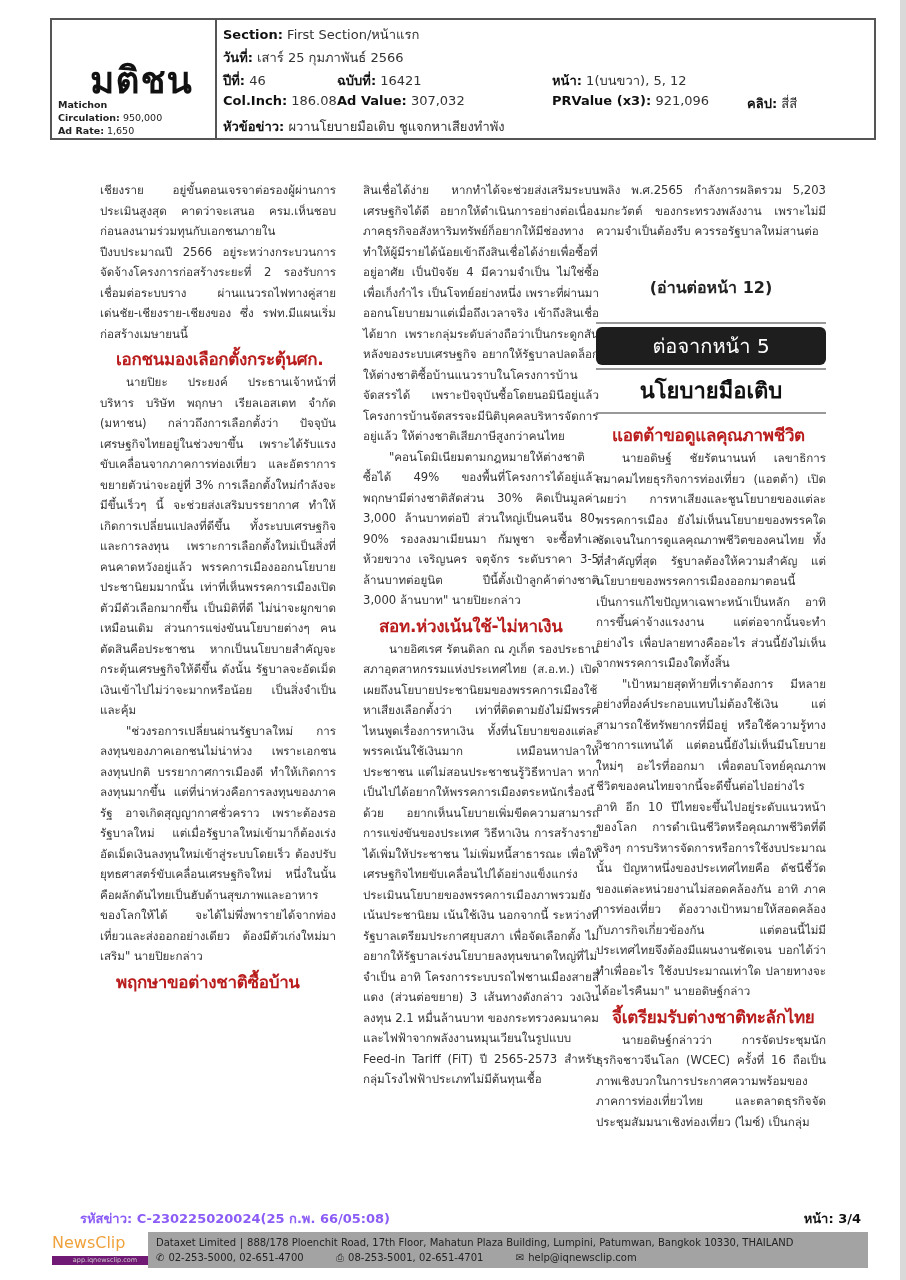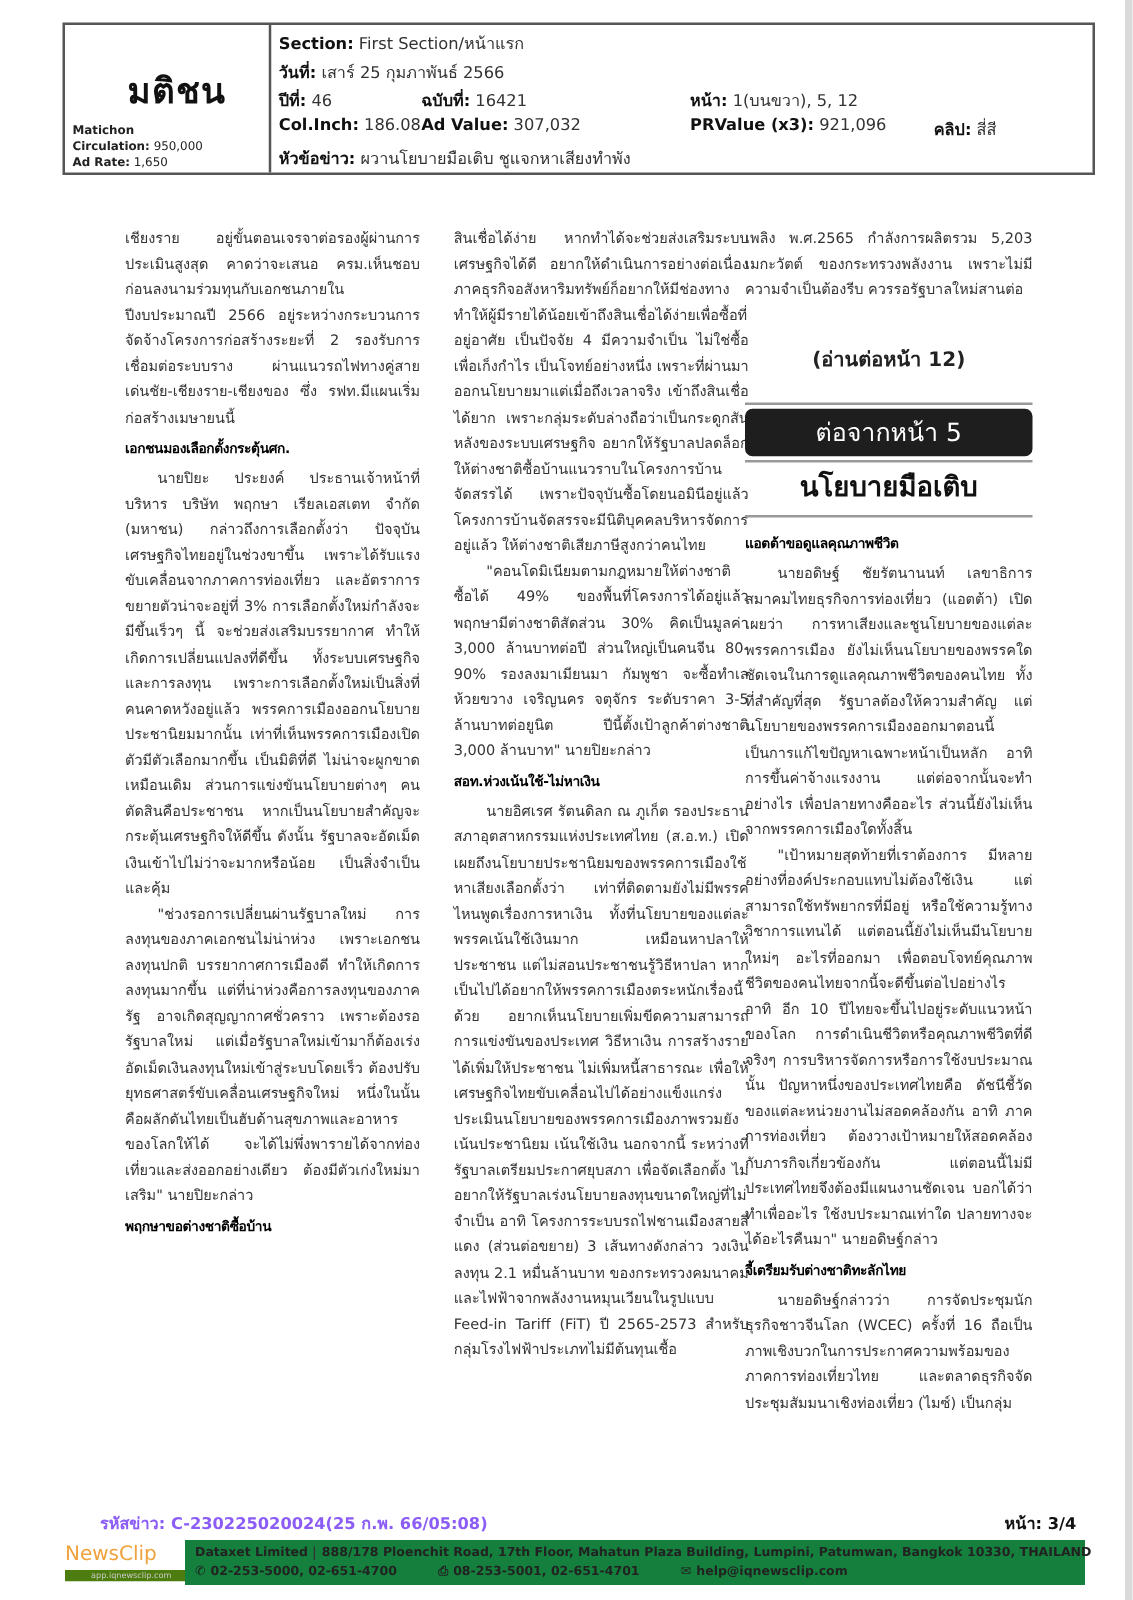--- a/index.html
+++ b/index.html
@@ -9,46 +9,46 @@
     overflow: hidden;
   }
   .right-edge { position: absolute; right: 0; top: 0; width: 6px; height: 1280px; background: #d9d9d9; }
   
   .header {
     position: absolute; left: 50px; top: 18px; width: 826px; height: 122px;
     border: 2px solid #555; box-sizing: border-box; display: flex;
   }
   .hdr-left { width: 163px; border-right: 2px solid #555; position: relative; }
   .logo { position: absolute; left: 0; right: 0; top: 30px; text-align: center;
-    font-family: "DejaVu Sans", sans-serif; font-weight: bold; font-size: 28px; color: #111; letter-spacing: 1px; padding-left: 16px; }
+    font-family: "DejaVu Sans", sans-serif; font-weight: bold; font-size: 37px; color: #111; letter-spacing: 1px; padding-left: 16px; }
   .hdr-meta { position: absolute; left: 6px; top: 78px; font-size: 9.5px; line-height: 13px; color: #222; }
   .hdr-meta b { font-weight: bold; }
   .hdr-right { flex: 1; position: relative; padding-left: 6px; }
   .row { position: absolute; font-size: 13px; white-space: nowrap; color: #333; }
   .row .k { font-weight: bold; color: #111; }
   
   .col { position: absolute; top: 180px; width: 236px; font-size: 11.6px; line-height: 20.5px; color: #333; }
   .col p { margin: 0; text-align: justify; text-align-last: left; }
   .col p.ind { text-indent: 26px; }
-  .col h3 { margin: 2px 0 0 0; font-size: 11px; line-height: 26px; font-weight: bold; color: #000000; letter-spacing: -0.3px; white-space: nowrap; }
+  .col h3 { margin: 2px 0 0 16px; font-size: 17px; line-height: 26px; font-weight: bold; color: #b91c1c; letter-spacing: -0.3px; white-space: nowrap; }
   .c1 { left: 100px; }
   .c2 { left: 363px; }
   .c3 { left: 596px; width: 230px; }
   .read-more { text-align: center; font-weight: bold; font-size: 16px; color: #222; margin: 36px 0 24px 0; }
   .rule { height: 0; border-top: 2px solid #999; margin: 0; }
   .cont-box { background: #1e1e1e; color: #fff; border-radius: 6px; text-align: center; font-size: 20px; line-height: 38px; margin: 3px 0 3px 0; }
   .kicker { text-align: center; font-size: 22px; line-height: 38px; font-weight: bold; color: #111; margin: 2px 0; }
   
   .code { position: absolute; left: 52px; top: 1208px; font-size: 13px; font-weight: bold; color: #8b5cf6; margin-left: 28px; }
   .pageno { position: absolute; right: 45px; top: 1208px; font-size: 13px; font-weight: bold; color: #111; }
   .brand { position: absolute; left: 52px; top: 1232px; width: 56px; height: 36px; }
   .brand-logo { font-size: 16px; color: #f0a23c; font-weight: normal; line-height: 22px; white-space: nowrap; }
-  .brand-url { background: #4d7c0f; color: #ccc; font-size: 6.5px; line-height: 9px; text-align: center; width: 106px; margin-top: 2px; }
-  .bar { position: absolute; left: 148px; top: 1232px; width: 720px; height: 36px; background: #15803d;
-    font-size: 10px; font-weight: bold; color: #222; box-sizing: border-box; padding: 3px 8px; }
+  .brand-url { background: #701a75; color: #ccc; font-size: 6.5px; line-height: 9px; text-align: center; width: 106px; margin-top: 2px; }
+  .bar { position: absolute; left: 148px; top: 1232px; width: 720px; height: 36px; background: #a3a3a3;
+    font-size: 10px; font-weight: normal; color: #222; box-sizing: border-box; padding: 3px 8px; }
   .bar .l1, .bar .l2 { white-space: nowrap; line-height: 15px; }
   .bar .sep { display: inline-block; width: 1px; height: 11px; background: #333; margin: 0 5px; vertical-align: middle; }
   .bar .ico { display: inline-block; margin-right: 4px; }
   .bar .gap { display: inline-block; width: 26px; }
 </style>
 </head>
 <body>
 
 <div class="right-edge"></div>
 

